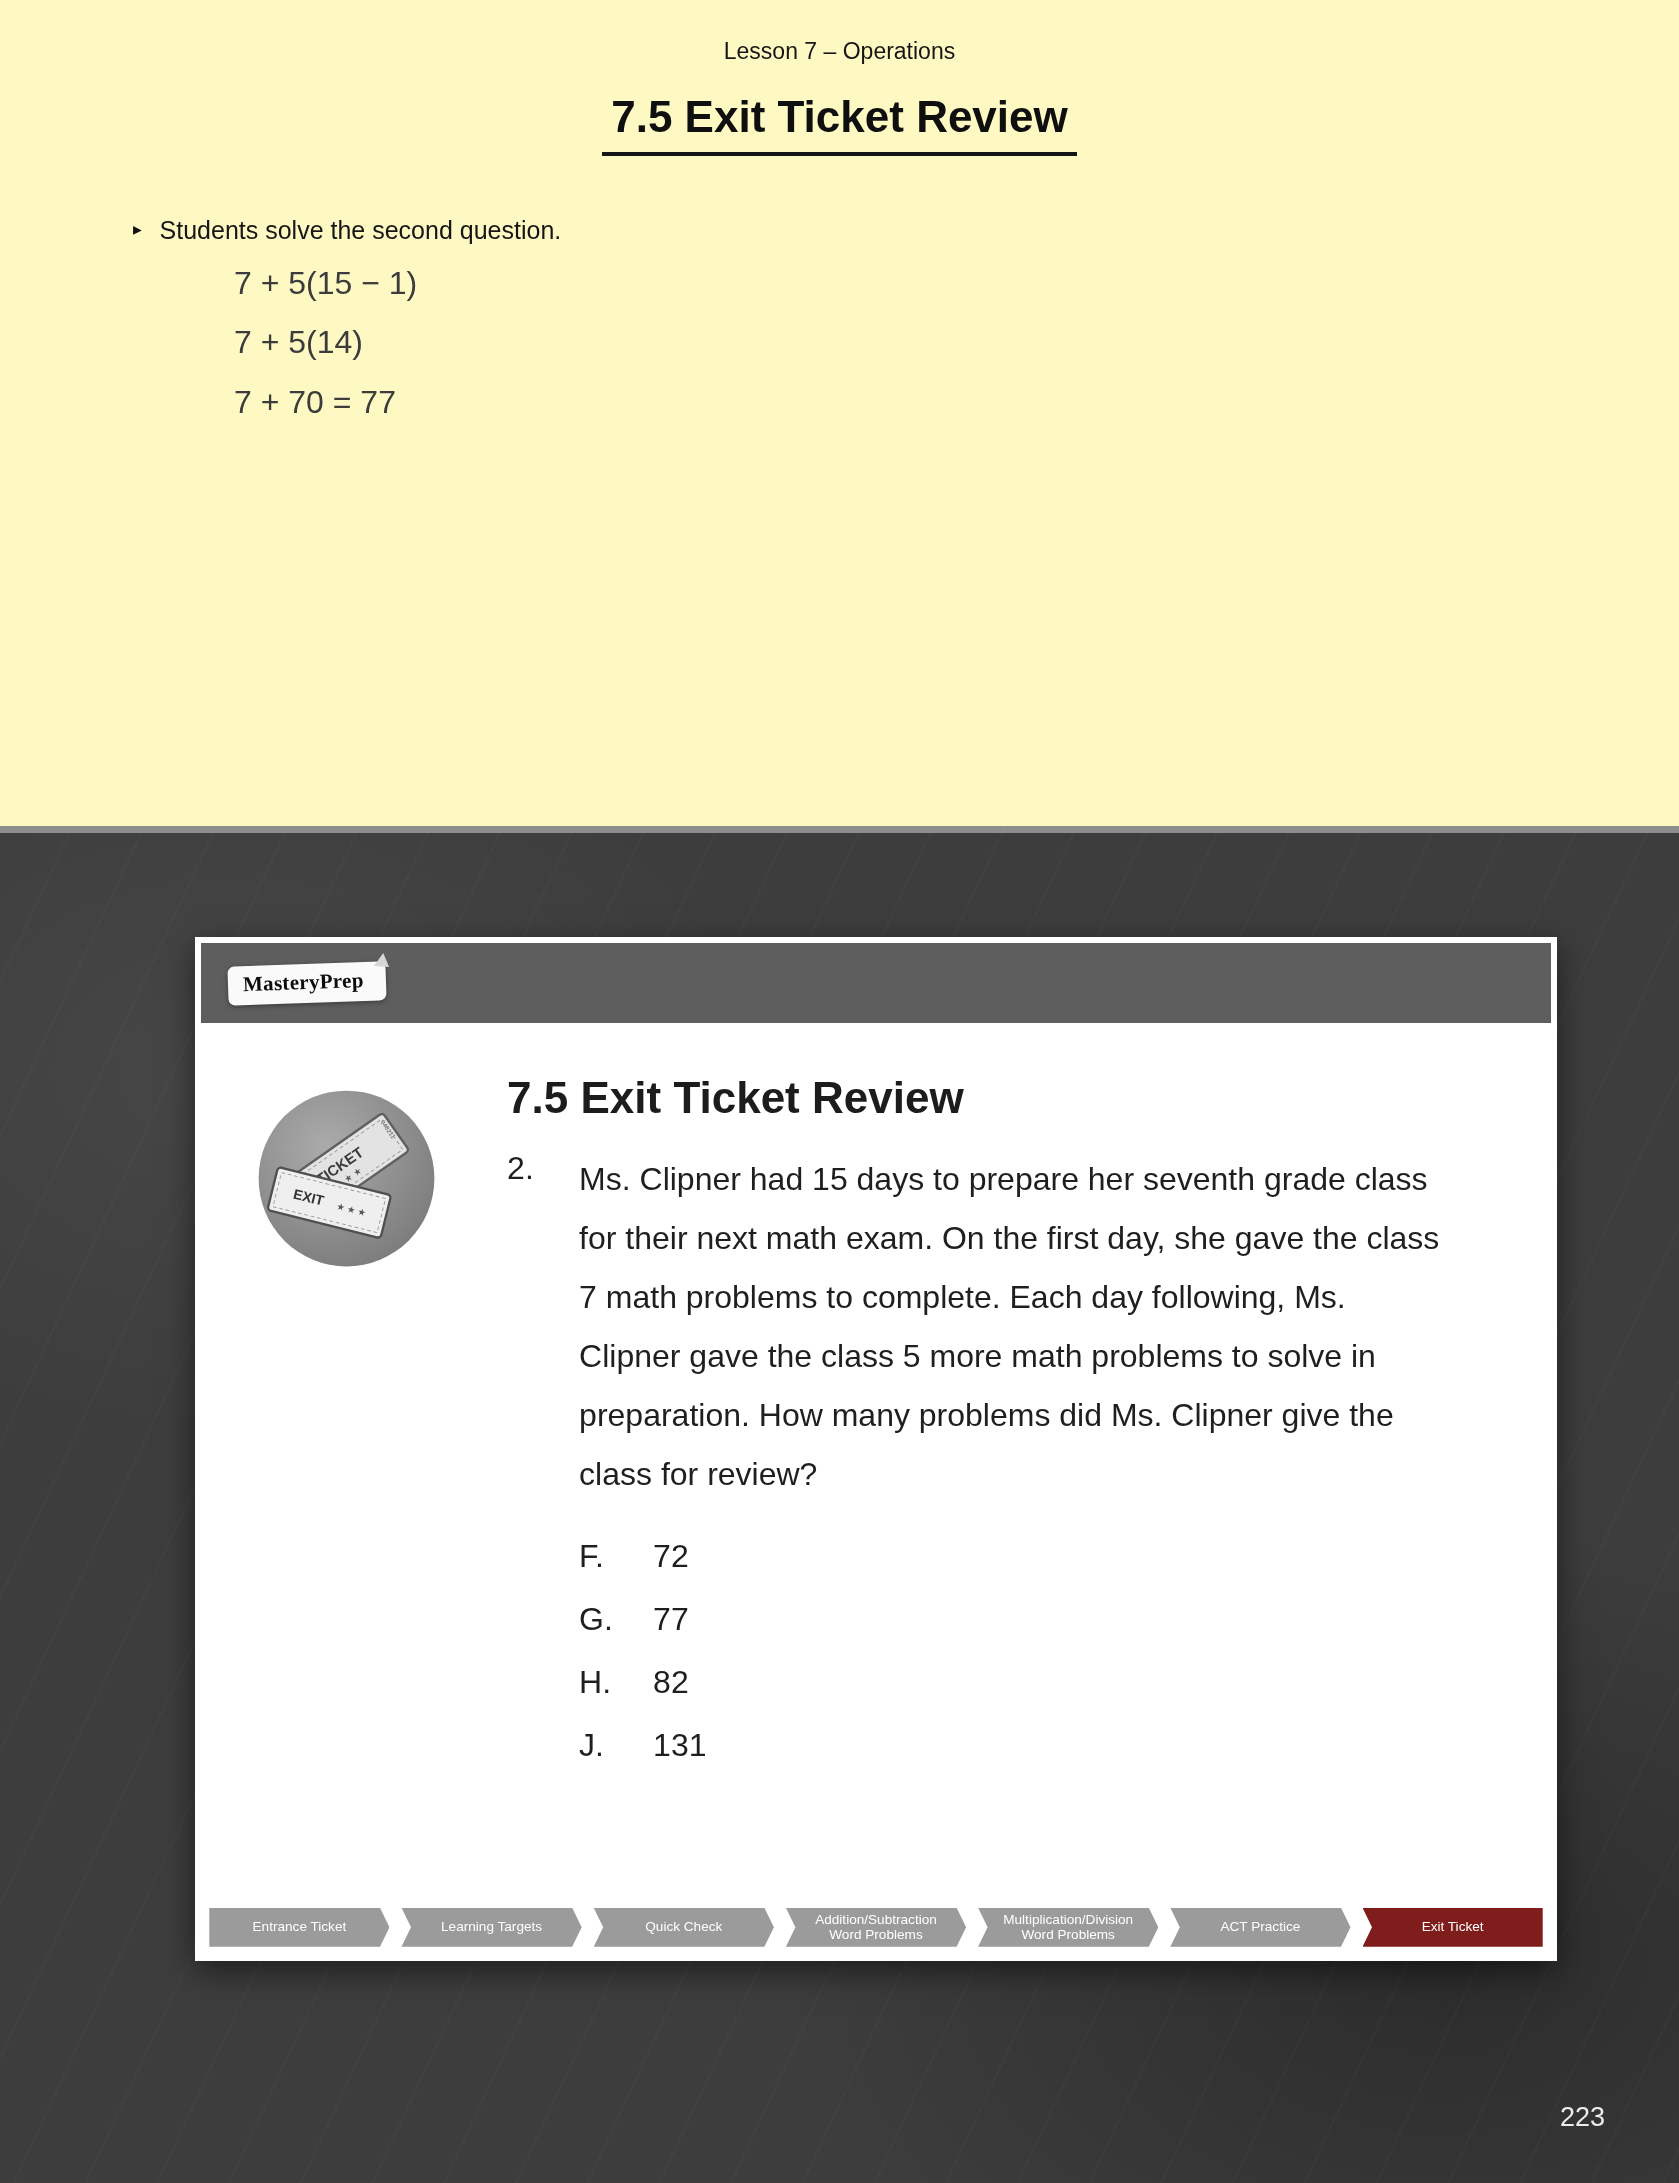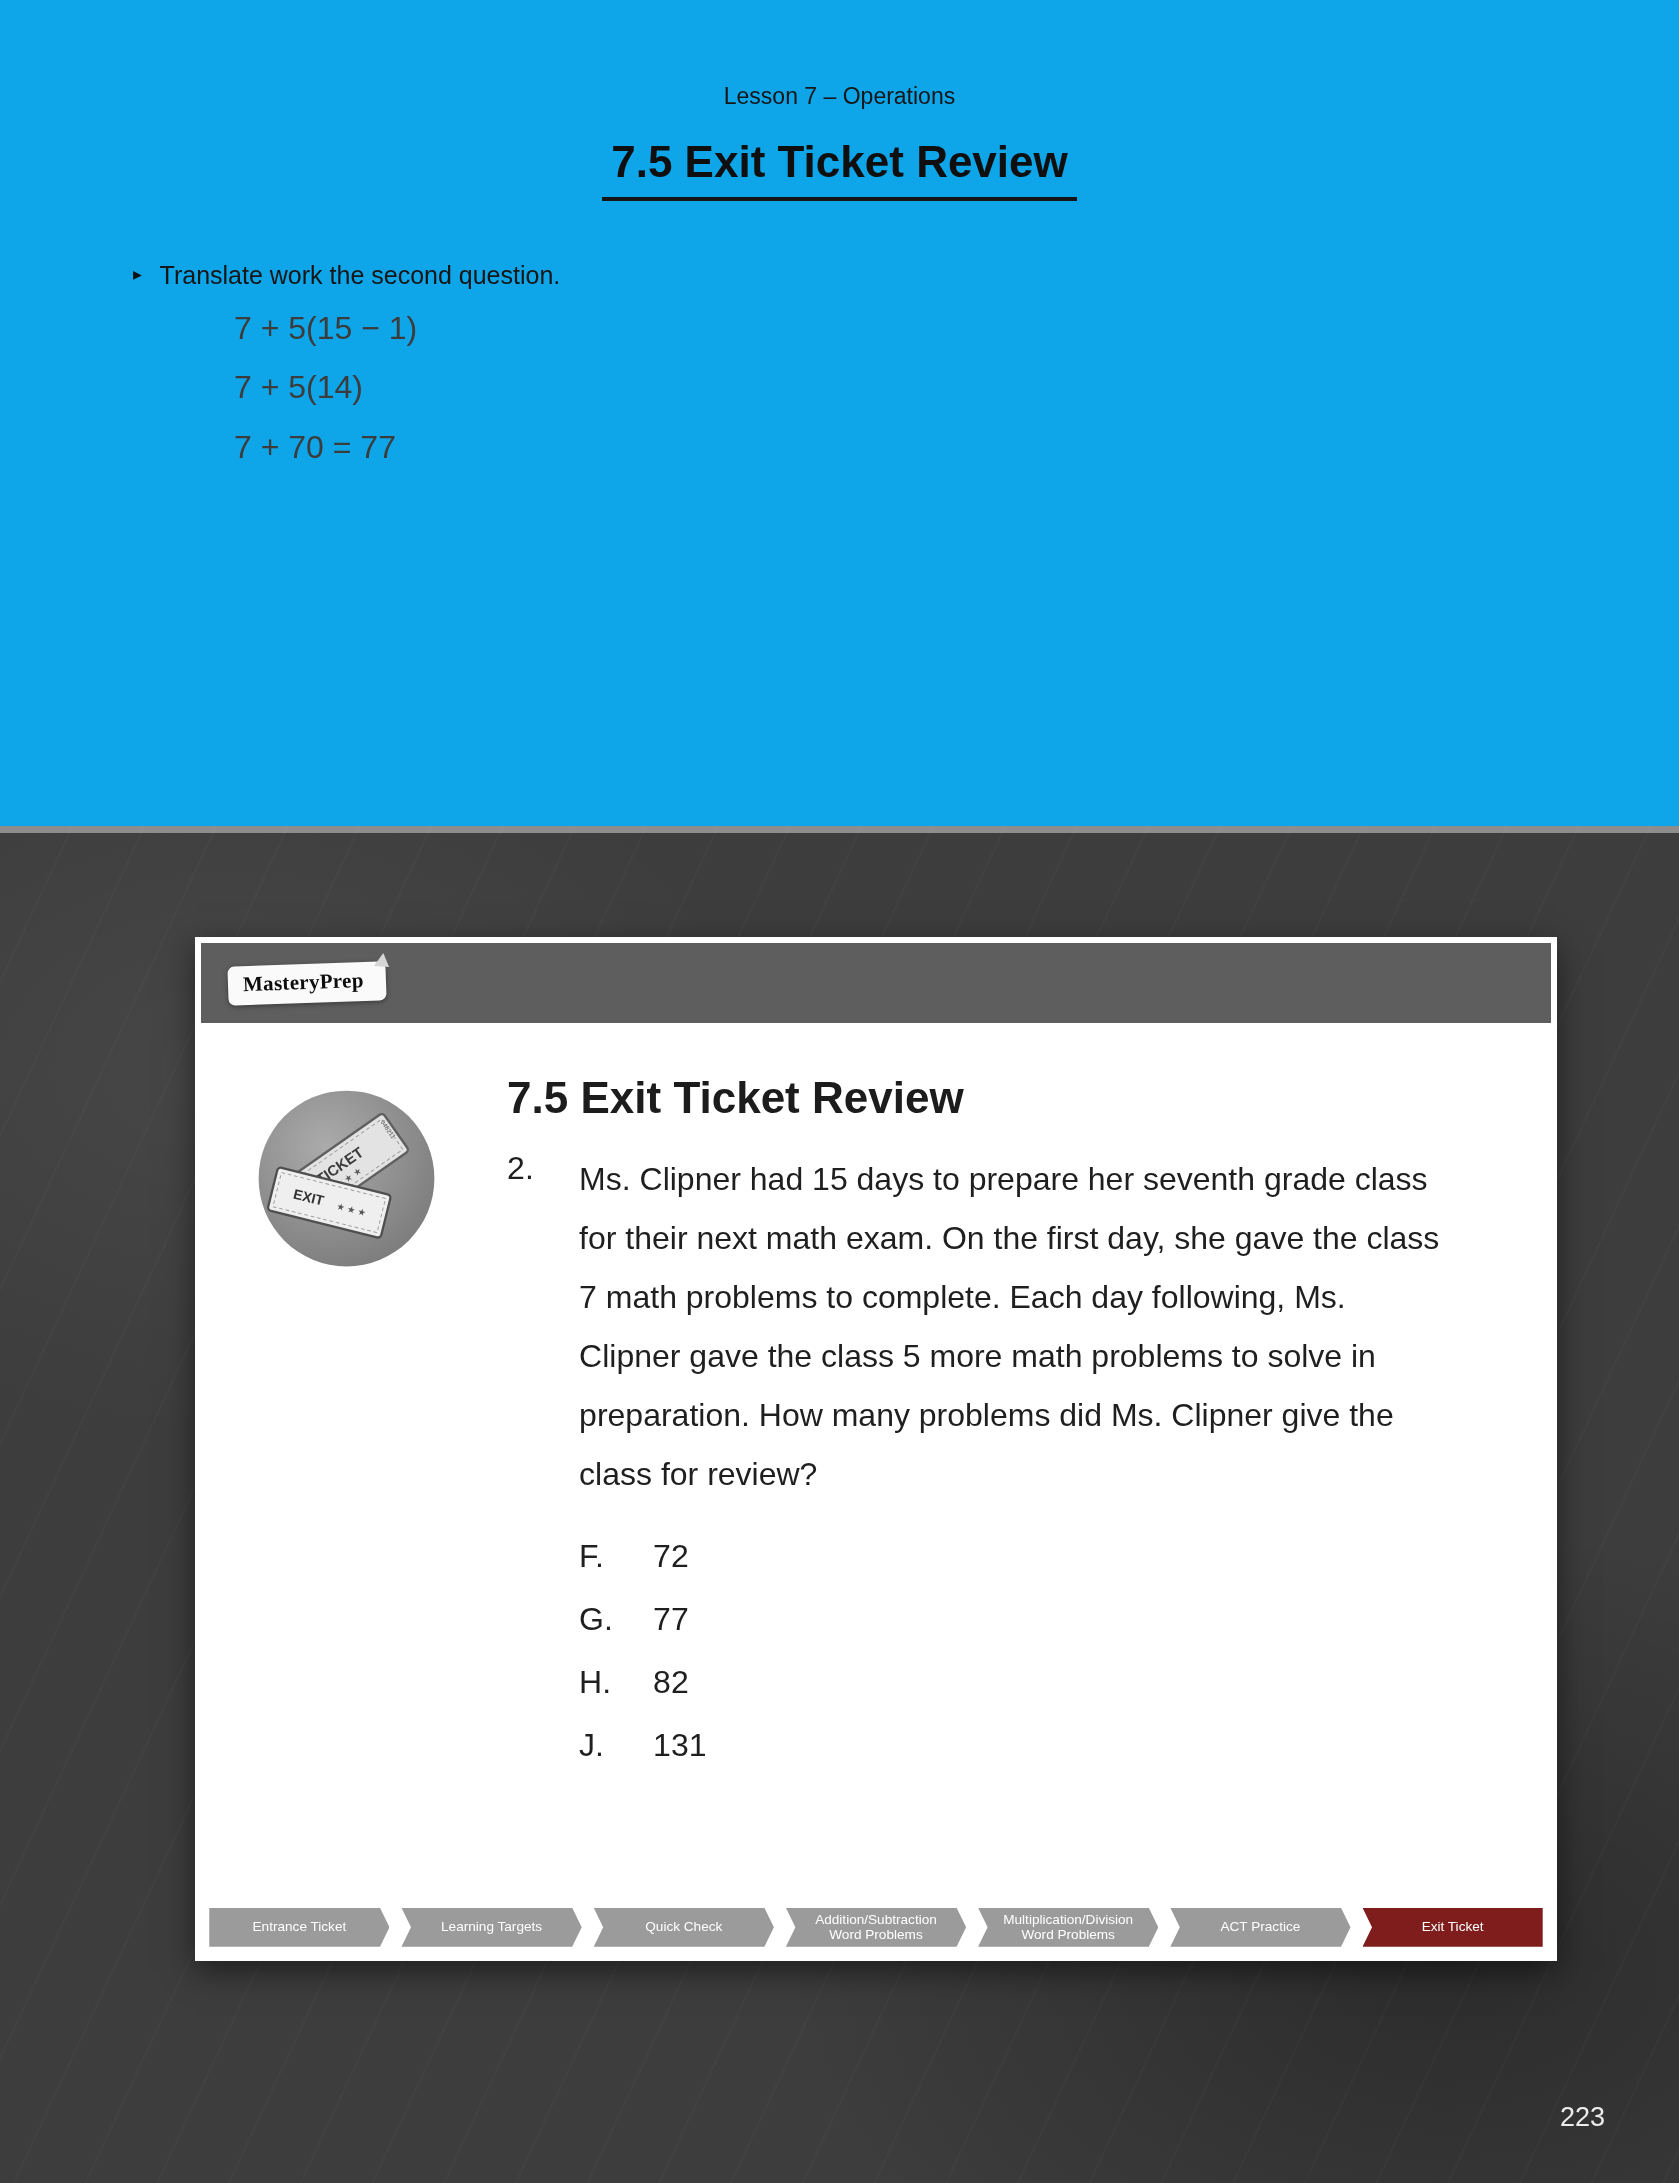--- a/index.html
+++ b/index.html
@@ -5,21 +5,21 @@
   * { margin:0; padding:0; box-sizing:border-box; }
   html, body { width:1679px; height:2183px; }
   body {
     font-family:"Liberation Sans", sans-serif;
     background:#ffffff;
     overflow:hidden;
     position:relative;
   }
 
   
-  .top-section { height:826px; padding-top:83px; position:relative; background:#0ea5e9; }
+  .top-section { height:826px; padding-top:38px; position:relative; background:#fef9c3; }
   .lesson-header { text-align:center; font-size:23px; color:#161616; }
   .page-title-wrap { text-align:center; margin-top:27px; }
   .page-title {
     display:inline-block;
     font-size:44px; font-weight:bold; color:#0f0f0f;
     padding:0 9.5px 9.5px 9.5px;
     border-bottom:4.1px solid #151515;
   }
   .bullet-row { margin:60px 0 0 133px; display:flex; align-items:center; gap:17.7px; font-size:25px; color:#161616; }
   .bullet-icon { font-size:17.7px; color:#111; line-height:1; }
@@ -111,21 +111,21 @@
 </head>
 <body>
 
 <div class="top-section">
   <div class="lesson-header">Lesson 7 – Operations</div>
   <div class="page-title-wrap">
     <h1 class="page-title">7.5 Exit Ticket Review</h1>
   </div>
   <div class="bullet-row">
     <span class="bullet-icon">▸</span>
-    <span>Translate work the second question.</span>
+    <span>Students solve the second question.</span>
   </div>
   <div class="steps">
     <div class="step">7 + 5(15 − 1)</div>
     <div class="step">7 + 5(14)</div>
     <div class="step">7 + 70 = 77</div>
   </div>
 </div>
 
 <div class="dark-section">
   <div class="board-divider"></div>

